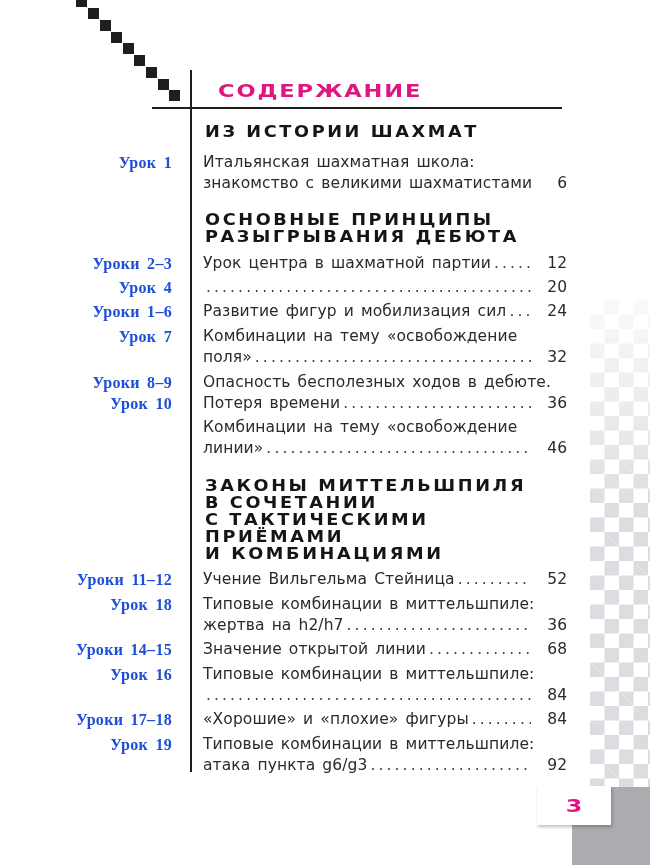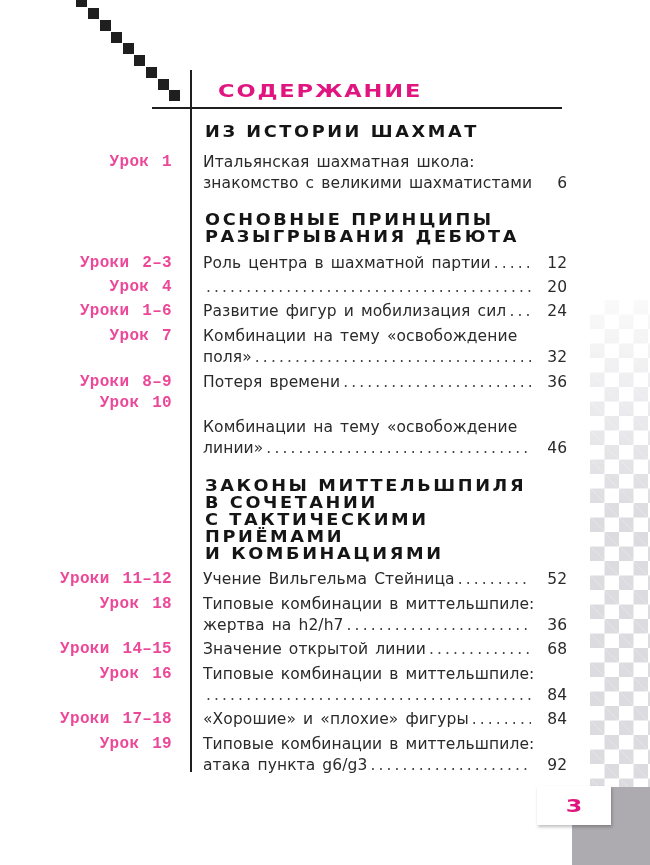--- a/index.html
+++ b/index.html
@@ -42,23 +42,23 @@
     font-family: "DejaVu Sans", sans-serif; transform-origin: left center; transform: scaleX(1.25);
   }
   .section {
     position: absolute; left: 205px; color: #151515;
     font-weight: bold; font-size: 15px; line-height: 17px; letter-spacing: 2.2px;
     font-family: "DejaVu Sans", sans-serif; transform-origin: left top; transform: scaleX(1.18);
     white-space: nowrap;
   }
   .section .l { display: block; }
   .label {
-    position: absolute; right: 478px; color: #ec4899;
+    position: absolute; right: 478px; color: #1d4ed8;
     font-weight: bold; font-size: 16px; line-height: 21px; white-space: nowrap;
-    font-family: Liberation Mono, monospace; letter-spacing: 0.3px; word-spacing: 3px;
+    font-family: Liberation Serif, serif; letter-spacing: 0.3px; word-spacing: 3px;
   }
   .entry {
     position: absolute; left: 203px; width: 364px; color: #2a2a2a;
     font-size: 15.5px; line-height: 21px; font-family: "DejaVu Sans", sans-serif;
   }
   .entry .line { display: flex; white-space: nowrap; height: 21px; }
   .entry .txt { white-space: nowrap; letter-spacing: 0.1px; word-spacing: 2px; }
   .entry .dots {
     flex: 1; overflow: hidden; white-space: nowrap; color: #444; padding-left: 3px;
     letter-spacing: 3.1px; margin-right: 10px;
@@ -106,21 +106,21 @@
 </div>
 
 <div class="section" style="top:212px">
   <span class="l">ОСНОВНЫЕ ПРИНЦИПЫ</span>
   <span class="l">РАЗЫГРЫВАНИЯ ДЕБЮТА</span>
 </div>
 
 <div class="label" style="top:253px">Уроки 2–3</div>
 <div class="entry" style="top:253px">
   <div class="line">
-      <span class="txt">Роль центра в шахматной партии</span>
+      <span class="txt">Урок центра в шахматной партии</span>
       <span class="dots">..............................................</span>
       <span class="page">12</span>
     </div>
 </div>
 
 <div class="label" style="top:277px">Урок 4</div>
 <div class="entry" style="top:277px">
   <div class="line">
       <span class="dots">..............................................</span>
       <span class="page">20</span>
@@ -143,20 +143,23 @@
     </div>
   <div class="line">
       <span class="txt">поля»</span>
       <span class="dots">..............................................</span>
       <span class="page">32</span>
     </div>
 </div>
 
 <div class="label" style="top:372px">Уроки 8–9</div>
 <div class="entry" style="top:372px">
+  <div class="line">
+      <span class="txt">Опасность бесполезных ходов в дебюте.</span>
+    </div>
   <div class="line">
       <span class="txt">Потеря времени</span>
       <span class="dots">..............................................</span>
       <span class="page">36</span>
     </div>
 </div>
 
 <div class="label" style="top:393px">Урок 10</div>
 <div class="entry" style="top:417px">
   <div class="line">

